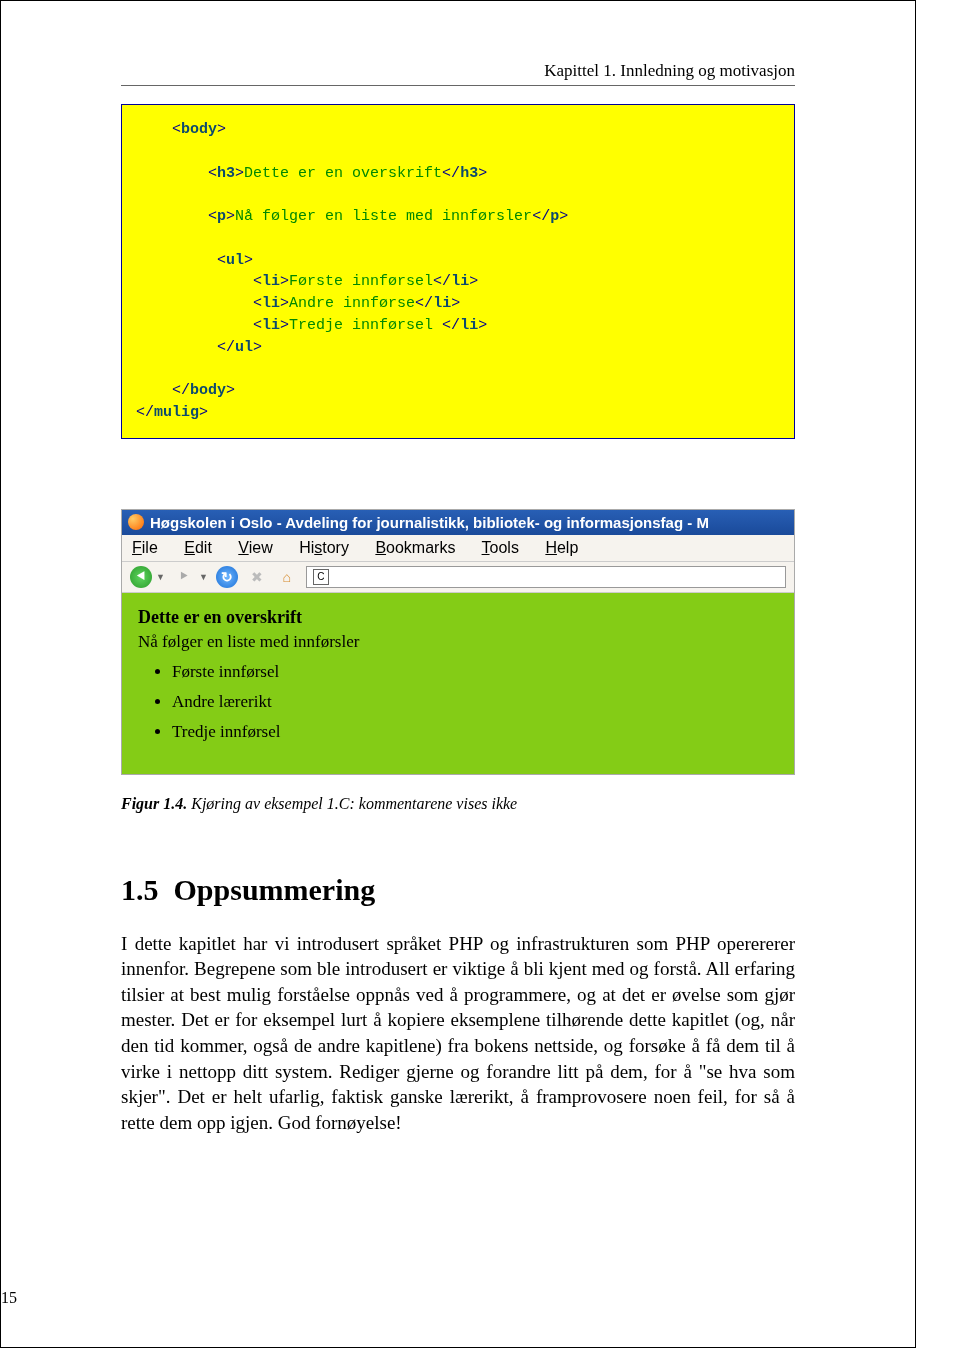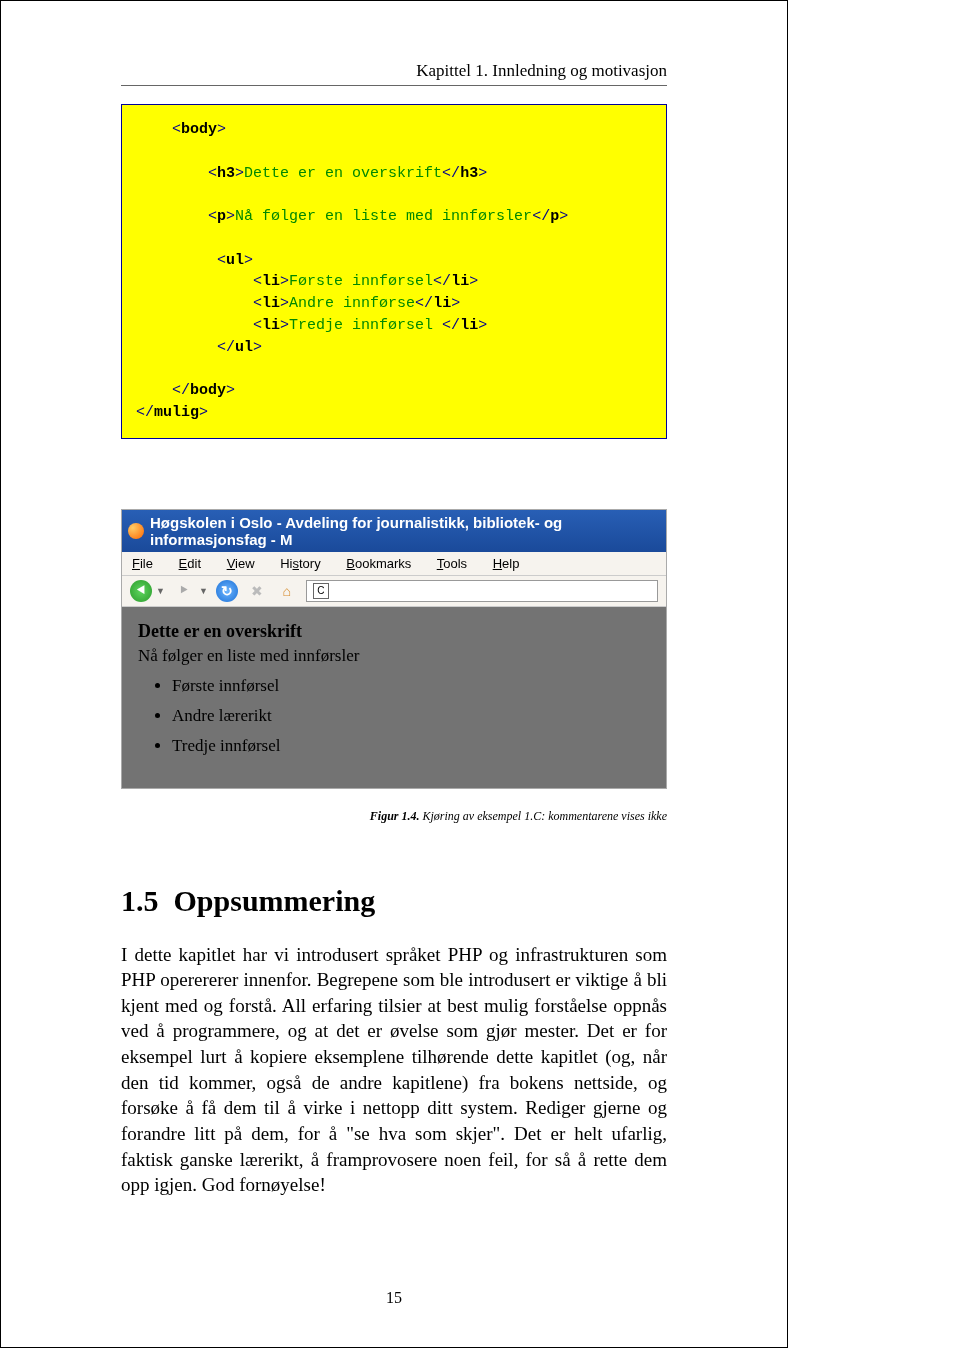--- a/index.html
+++ b/index.html
@@ -2,21 +2,21 @@
 <html><head>
 <meta charset="utf-8">
 <style>
   body {
     margin: 0;
     padding: 0;
     font-family: Georgia, 'Times New Roman', serif;
     background: #fff;
   }
   .page {
-    width: 788px;
+    width: 916px;
     height: 1348px;
     position: relative;
     box-sizing: border-box;
     border: 1px solid #000;
     padding: 60px 120px 0 120px;
   }
   .header-right {
     text-align: right;
     font-size: 17px;
     padding-bottom: 4px;
@@ -25,26 +25,26 @@
   }
   .code-box {
     background: #ffff00;
     border: 1px solid #000099;
     padding: 14px 14px;
     font-family: 'Courier New', monospace;
     font-size: 15px;
     line-height: 1.45;
     white-space: pre;
   }
-  .tag-b { font-weight: bold; color: #000000; }
+  .tag-b { font-weight: bold; color: #0c4a6e; }
   .txt { color: #008800; }
   .brkt { color: #000088; }
   .browser-box {
     margin-top: 70px;
-    background: #737373;
+    background: #84cc16;
     border: 1px solid #aaa;
     font-family: Verdana, Arial, sans-serif;
   }
   .titlebar {
     background: linear-gradient(#285fb5, #1a4a9a);
     color: #fff;
     font-weight: bold;
     font-size: 15px;
     padding: 4px 6px;
     display: flex;
@@ -53,21 +53,21 @@
   .ff-icon {
     width: 16px; height: 16px;
     background: radial-gradient(circle at 30% 30%, #ffcc66, #ff6600);
     border-radius: 50%;
     margin-right: 6px;
     flex-shrink: 0;
   }
   .menubar {
     background: #f6f3ee;
     padding: 4px 10px;
-    font-size: 13px;
+    font-size: 16px;
     color: #000;
     border-bottom: 1px solid #ccc;
   }
   .menubar span {
     margin-right: 22px;
   }
   .menubar span u { text-decoration: underline; }
   .toolbar {
     background: #f6f3ee;
     padding: 4px 8px;
@@ -106,43 +106,42 @@
     font-size: 17px;
   }
   .browser-content h3 {
     margin: 4px 0 2px 0;
     font-size: 18px;
   }
   .browser-content p { margin: 4px 0 10px 0; }
   .browser-content ul { margin: 8px 0; padding-left: 34px; }
   .browser-content li { margin: 10px 0; }
   .caption {
-    text-align: right;
-    font-size: 12px;
+    text-align: left;
+    font-size: 16px;
     margin-top: 20px;
     font-family: Georgia, serif;
   }
   .caption .fb { font-weight: bold; font-style: italic; }
   .caption .fi { font-style: italic; }
   .section-head {
     font-size: 30px;
     font-weight: bold;
     margin-top: 60px;
     margin-bottom: 24px;
   }
   .body-text {
     font-size: 19px;
     line-height: 1.35;
     text-align: justify;
   }
   .pagenum {
     position: absolute;
     bottom: 40px;
     left: 0; right: 0;
-    text-align: center;
     font-size: 16px;
   }
 </style>
 </head>
 <body>
 
 <div class="page">
 
   <div class="header-right">Kapittel 1. Innledning og motivasjon</div>
 

